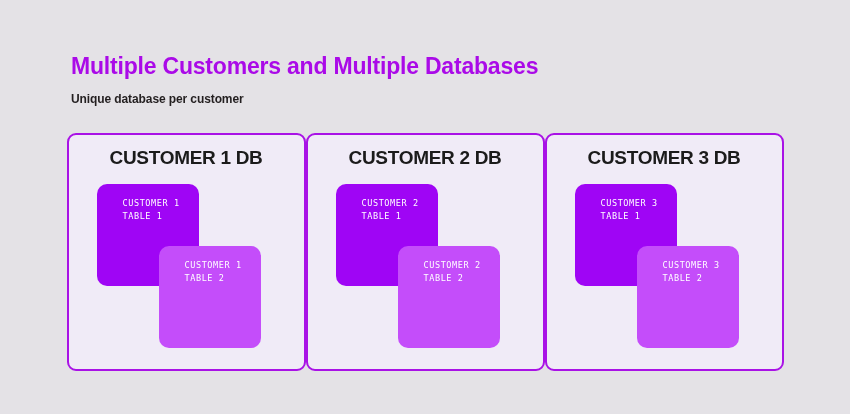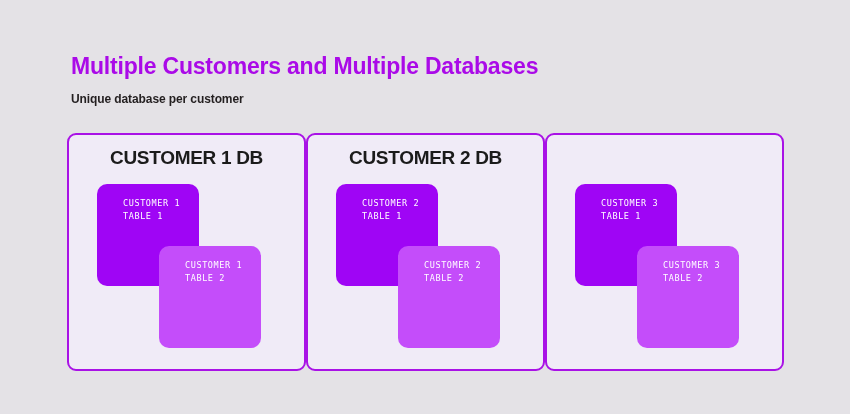--- a/index.html
+++ b/index.html
@@ -38,21 +38,21 @@
     letter-spacing: -0.1px;
     white-space: nowrap;
   }
   .panels {
     position: absolute;
     left: 66px;
     top: 133px;
     width: 718px;
     height: 238px;
     display: flex;
-    justify-content: flex-end;
+    justify-content: center;
     text-decoration: underline;
   }
   .panel {
     position: relative;
     width: 239px;
     height: 238px;
     box-sizing: border-box;
     background: #f0ebf7;
     border: 2px solid #a912e6;
     border-radius: 9px;
@@ -126,20 +126,21 @@
         <div class="card-line">CUSTOMER 2</div>
         <div class="card-line">TABLE 1</div>
       </div>
       <div class="table-card card-secondary">
         <div class="card-line">CUSTOMER 2</div>
         <div class="card-line">TABLE 2</div>
       </div>
     </div>
 
     <div class="panel">
+      <div class="panel-heading">CUSTOMER 3 DB</div>
       <div class="table-card card-primary">
         <div class="card-line">CUSTOMER 3</div>
         <div class="card-line">TABLE 1</div>
       </div>
       <div class="table-card card-secondary">
         <div class="card-line">CUSTOMER 3</div>
         <div class="card-line">TABLE 2</div>
       </div>
     </div>
 

